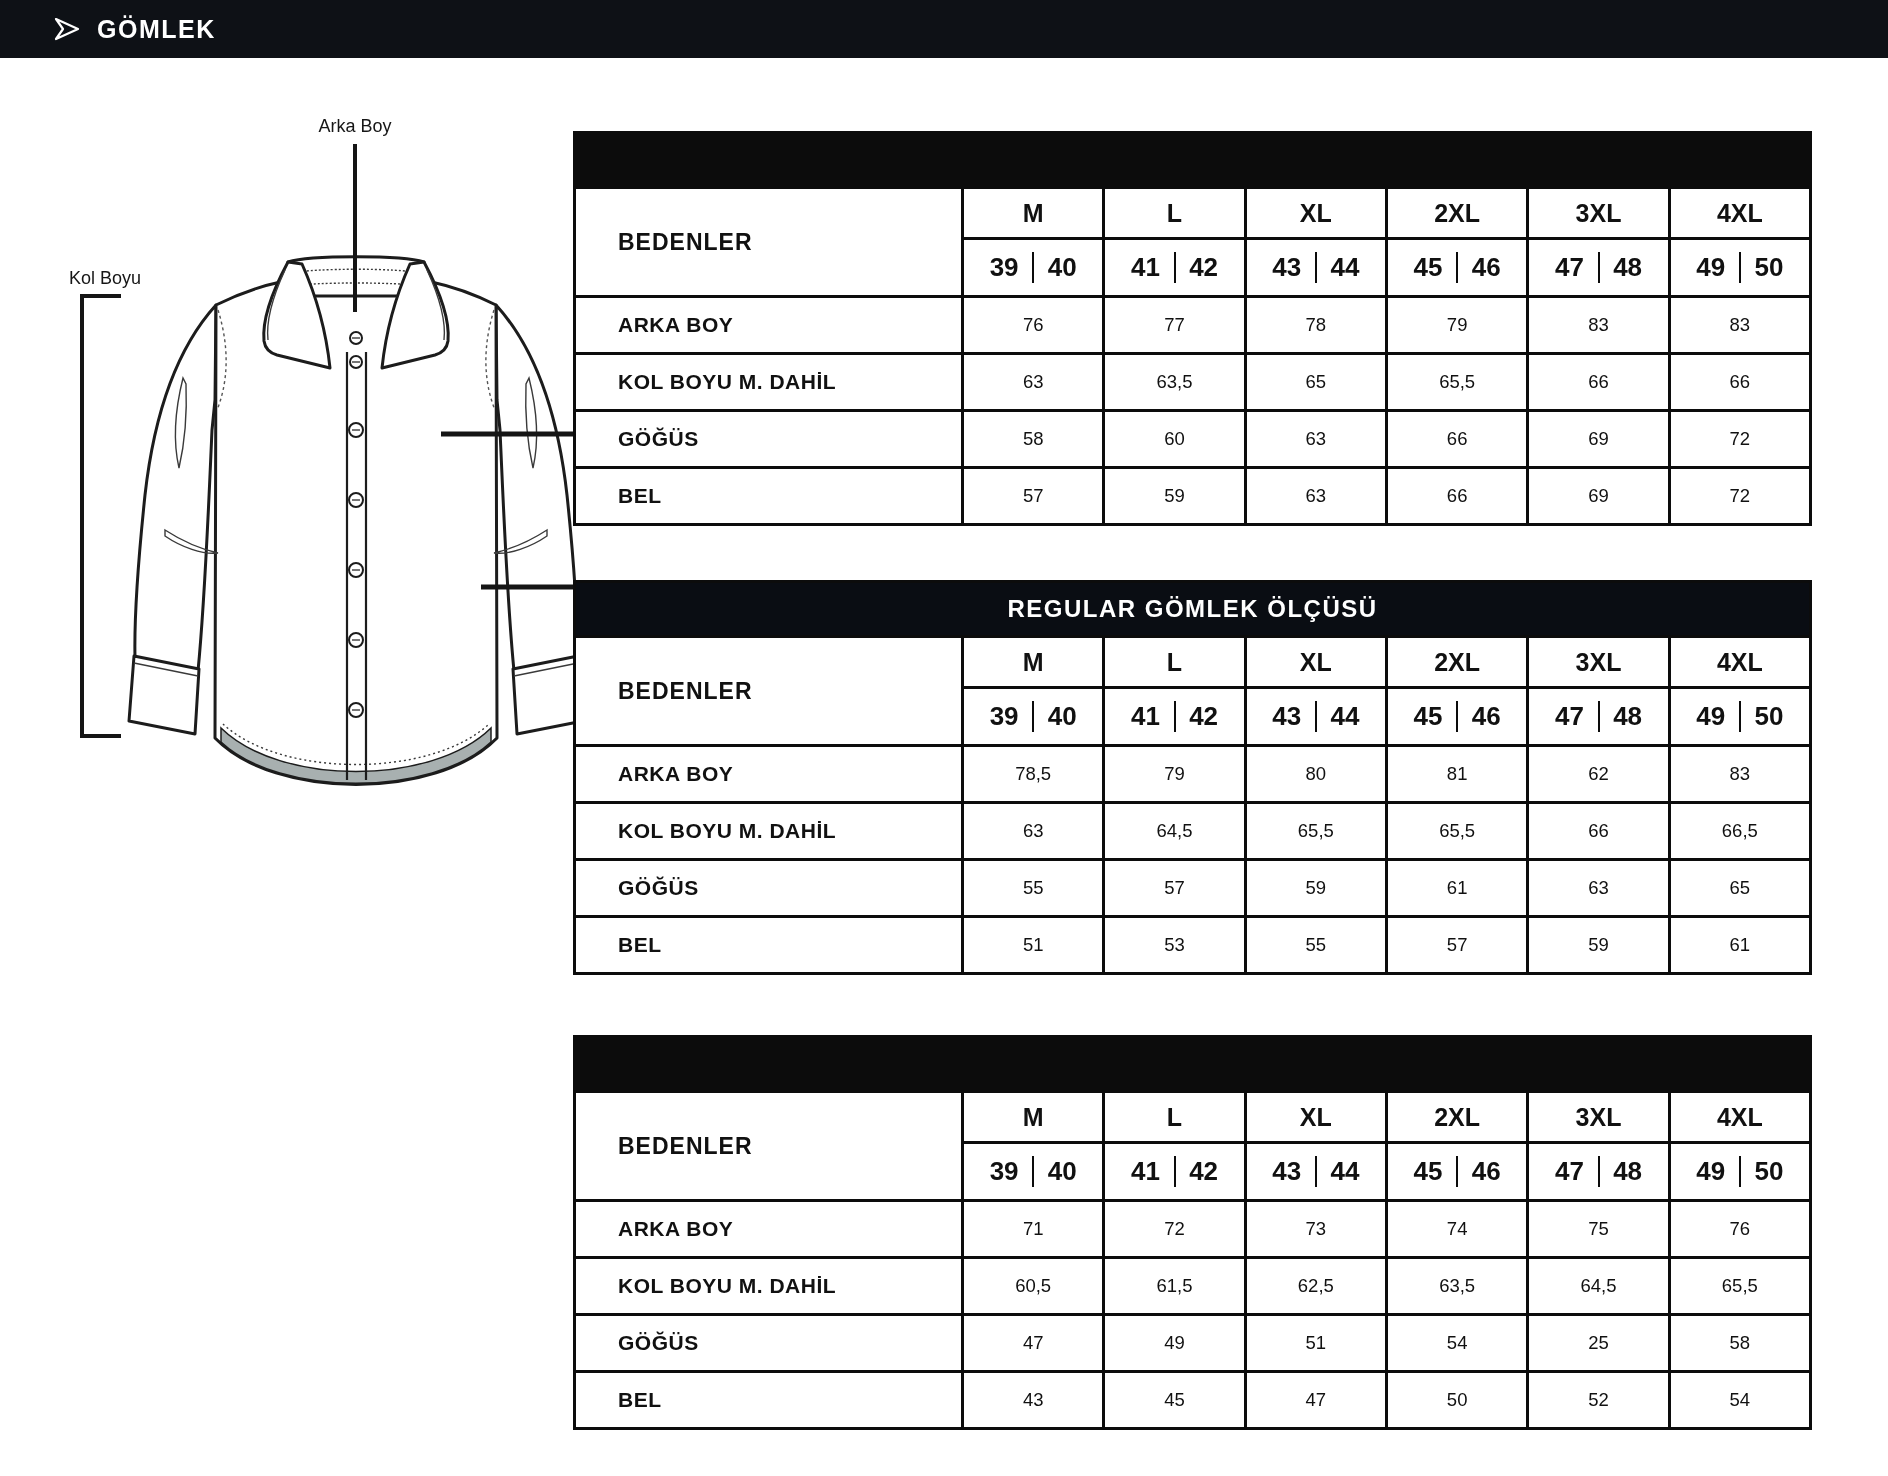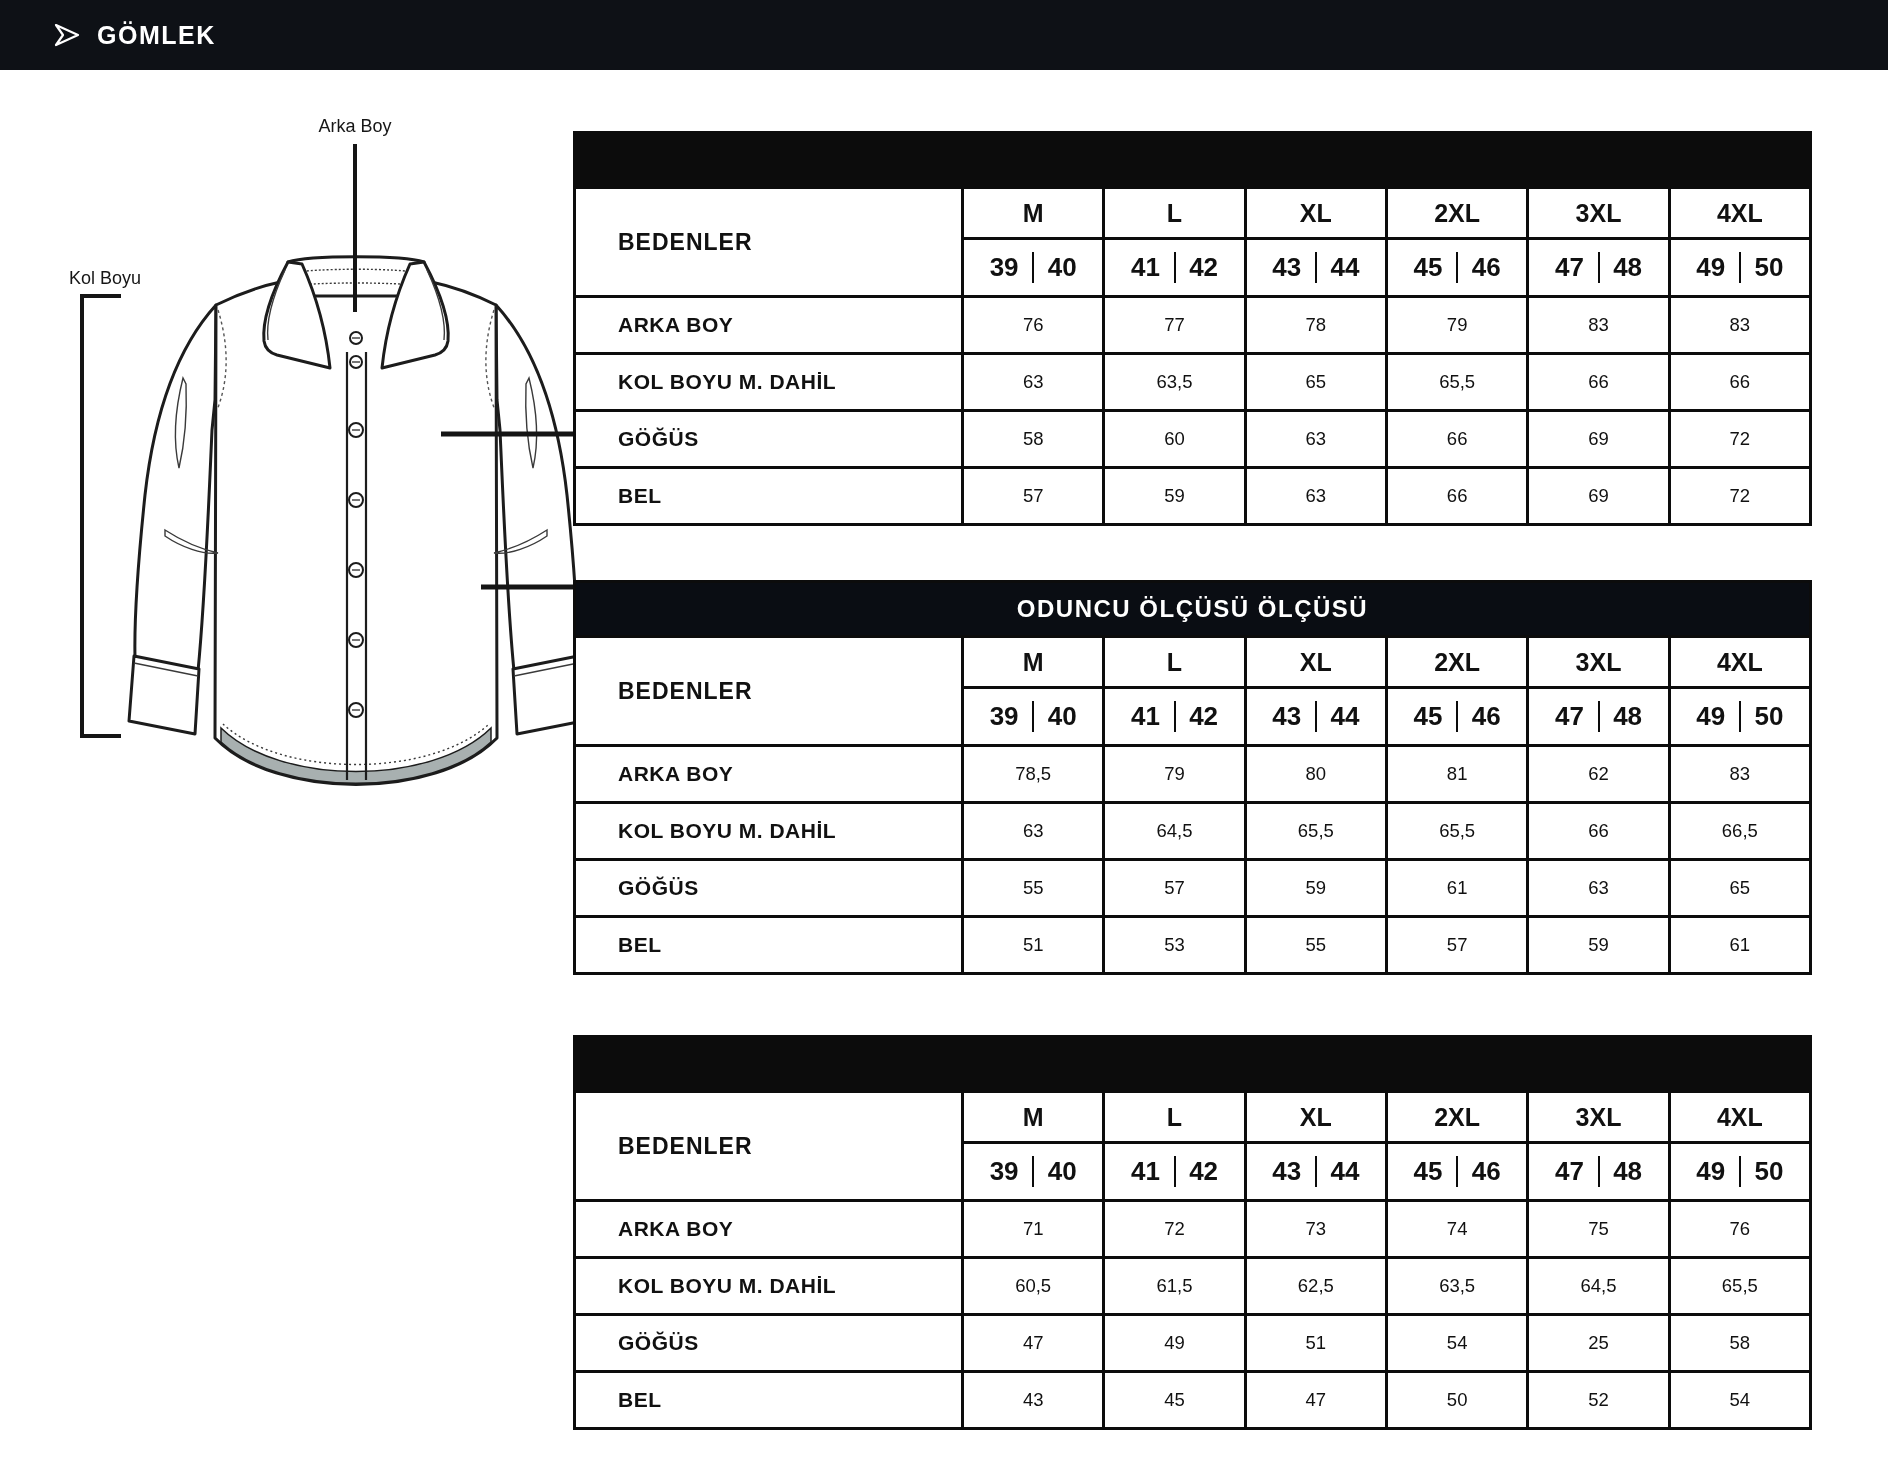--- a/index.html
+++ b/index.html
@@ -12,21 +12,21 @@
   html,body{background:#fff;}
   body{
     position:relative;
     width:1888px;height:1476px;
     font-family:"Liberation Sans",sans-serif;
     color:#111;
     overflow:hidden;
   }
   
   .topbar{
-    position:absolute;top:0;left:0;width:1888px;height:70px;
+    position:absolute;top:0;left:0;width:1888px;height:58px;
     background:var(--topbar-bg);
     display:flex;align-items:center;gap:15px;padding-left:52px;
   }
   .topbar h1{
     color:#fff;font-size:25px;font-weight:700;letter-spacing:1.5px;
   }
   .arrow-ico{display:flex;align-items:center;}
   
   .diagram{position:absolute;left:55px;top:100px;}
   .dlabel{font-family:"Liberation Sans",sans-serif;font-size:18px;fill:#161616;}
@@ -206,21 +206,21 @@
       <div class="t-value" style="grid-area: 7 / 2;">57</div>
       <div class="t-value" style="grid-area: 7 / 3;">59</div>
       <div class="t-value" style="grid-area: 7 / 4;">63</div>
       <div class="t-value" style="grid-area: 7 / 5;">66</div>
       <div class="t-value" style="grid-area: 7 / 6;">69</div>
       <div class="t-value" style="grid-area: 7 / 7;">72</div>
     </div>
 </section>
 <section class="size-table" style="top:580px">
   <div class="t-grid">
-      <div class="t-title" style="grid-area: 1 / 1 / auto / -1;">ODUNCU ÖLÇÜSÜ ÖLÇÜSÜ</div>
+      <div class="t-title" style="grid-area: 1 / 1 / auto / -1;">REGULAR GÖMLEK ÖLÇÜSÜ</div>
       <div class="t-bedenler" style="grid-area: 2 / 1 / span 2;">BEDENLER</div>
       <div class="t-group" style="grid-area: 2 / 2;">M</div>
       <div class="t-group" style="grid-area: 2 / 3;">L</div>
       <div class="t-group" style="grid-area: 2 / 4;">XL</div>
       <div class="t-group" style="grid-area: 2 / 5;">2XL</div>
       <div class="t-group" style="grid-area: 2 / 6;">3XL</div>
       <div class="t-group" style="grid-area: 2 / 7;">4XL</div>
       <div class="t-nums" style="grid-area: 3 / 2;">
         <span>39</span>
         <span>40</span>

